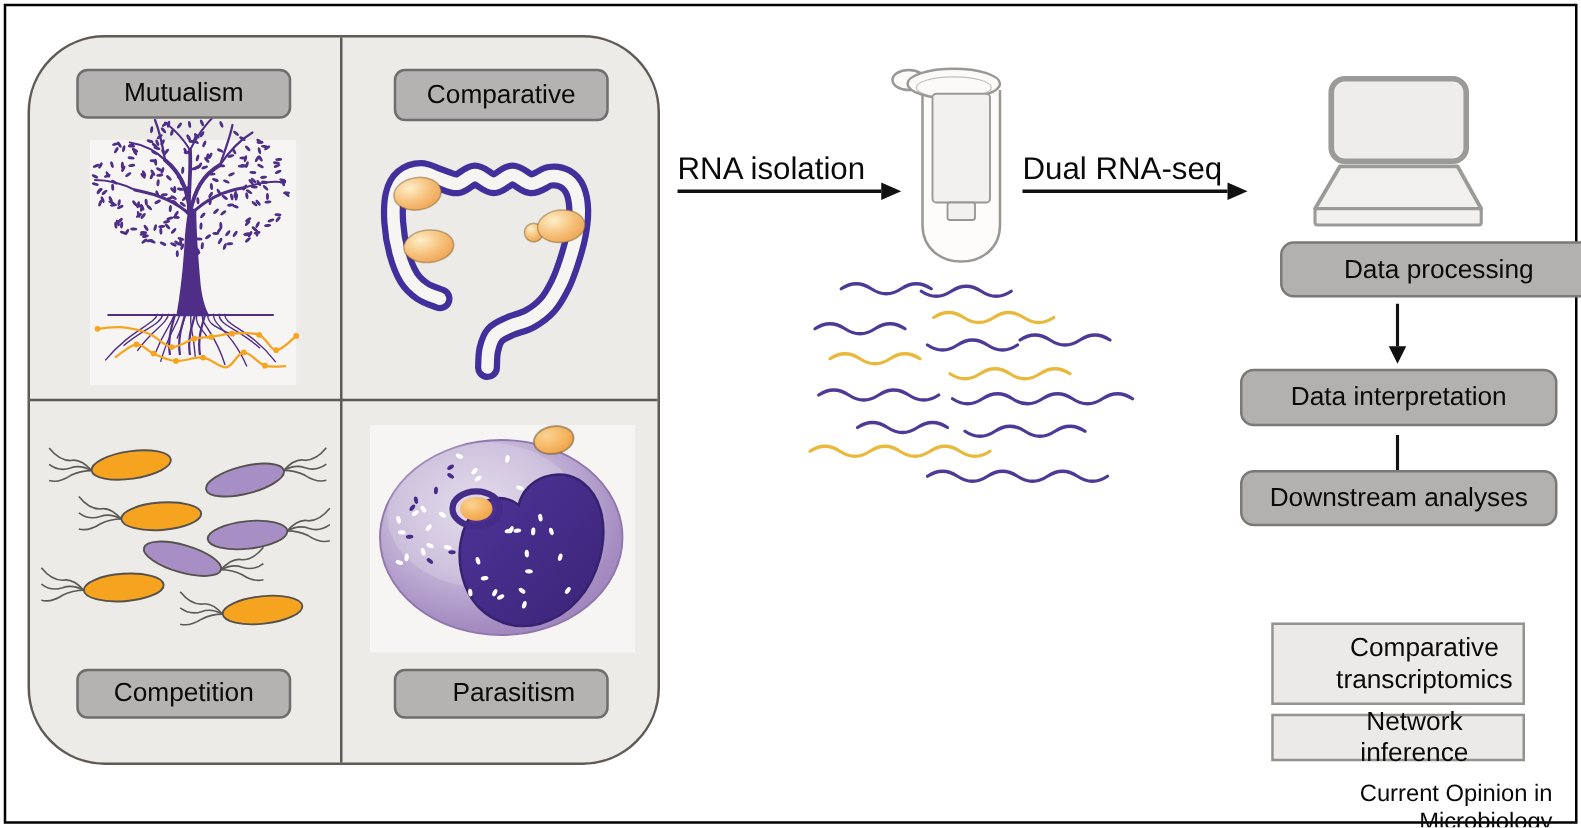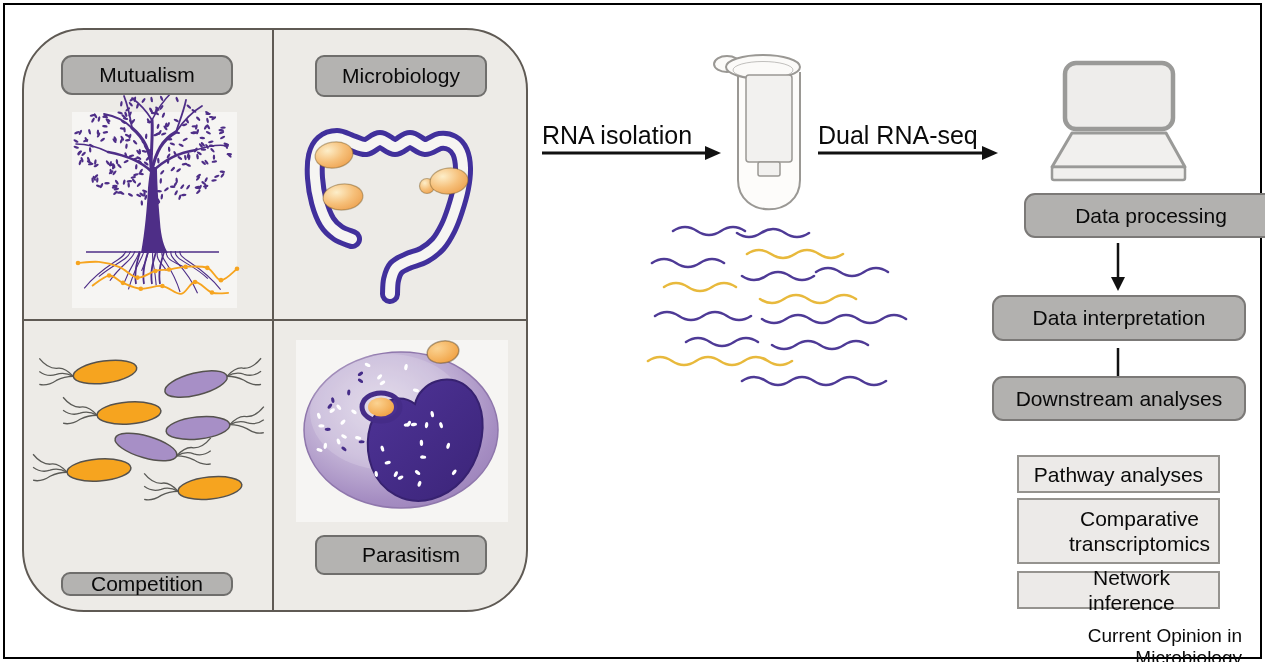--- a/index.html
+++ b/index.html
@@ -487,49 +487,46 @@
     <g>
       <line x1="1118" y1="243" x2="1118" y2="277" stroke="#111" stroke-width="2.5"></line>
       <polygon points="1111,277 1125,277 1118,291" fill="#111"></polygon>
     </g>
     <g>
       <line x1="1118" y1="348" x2="1118" y2="378" stroke="#111" stroke-width="2.5"></line>
       <polygon points="1111,378 1125,378 1118,392" fill="#111"></polygon>
     </g>
   </svg>
 
-  <div class="qlabel" style="left:61px;top:55px;width:172px;height:40px;border-radius:11px;">
+  <div class="qlabel" style="left:61px;top:55px;width:172px;height:40px;">
       <span>Mutualism</span>
     </div>
   <div class="qlabel" style="left:315px;top:55px;width:172px;height:42px;">
-      <span>Microbiology</span>
-    </div>
-  <div class="qlabel" style="left:61px;top:535px;width:172px;height:24px;margin-top:37px;">
+      <span>Comparative</span>
+    </div>
+  <div class="qlabel" style="left:61px;top:535px;width:172px;height:40px;">
       <span>Competition</span>
     </div>
   <div class="qlabel" style="left:315px;top:535px;width:172px;height:40px;padding-left:20px;">
       <span>Parasitism</span>
     </div>
 
   <div class="arrowlabel" style="left:542px;top:121px;width:176px;">RNA isolation</div>
   <div class="arrowlabel" style="left:818px;top:121px;width:180px;">Dual RNA-seq</div>
 
   <div class="flowbox" style="top:193px;height:45px;margin-left:32px;">
     <span>Data processing</span>
     </div>
   <div class="flowbox" style="top:295px;height:46px;">
     <span>Data interpretation</span>
     </div>
   <div class="flowbox" style="top:376px;height:45px;">
     <span>Downstream analyses</span>
     </div>
 
-  <div class="lightbox" style="top:455px;height:38px;">
-    <span>Pathway analyses</span>
-    </div>
   <div class="lightbox" style="top:498px;height:66px;padding-left:48px;">
     <span>Comparative transcriptomics</span>
     </div>
   <div class="lightbox" style="top:571px;height:38px;padding-left:32px;">
     <span>Network inference</span>
     </div>
 
   <div class="footer">Current Opinion in Microbiology</div>
 </div>
 

